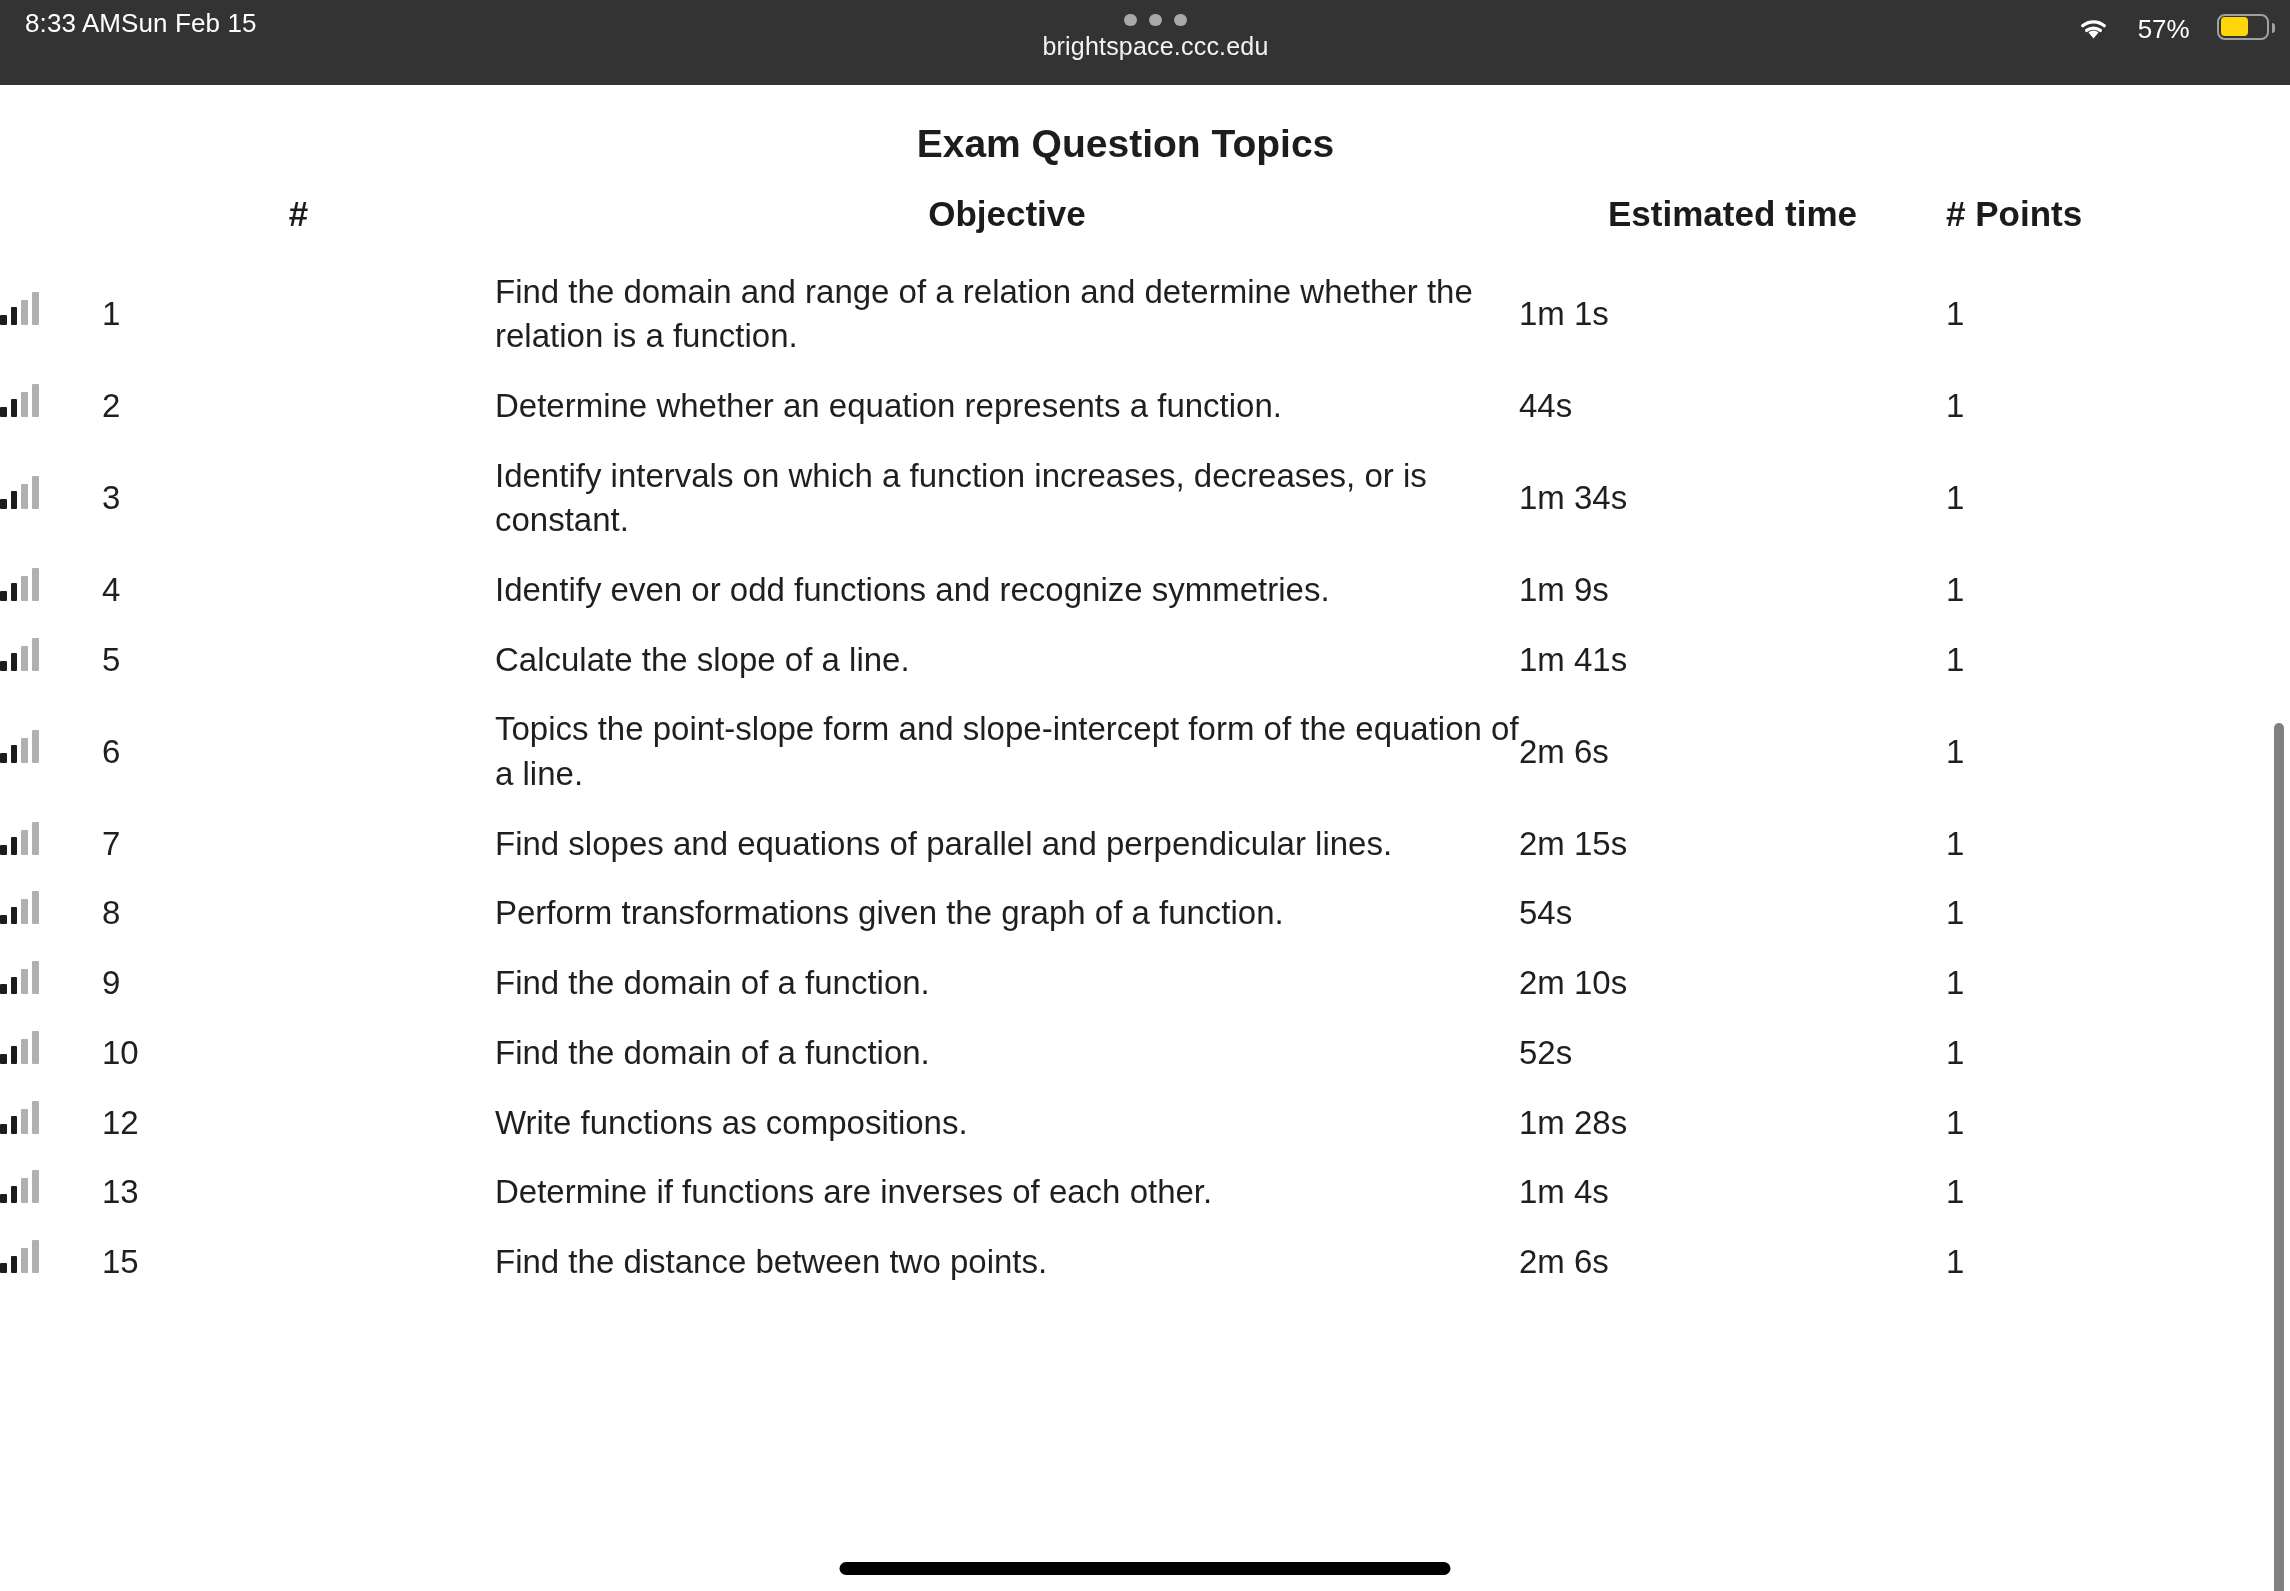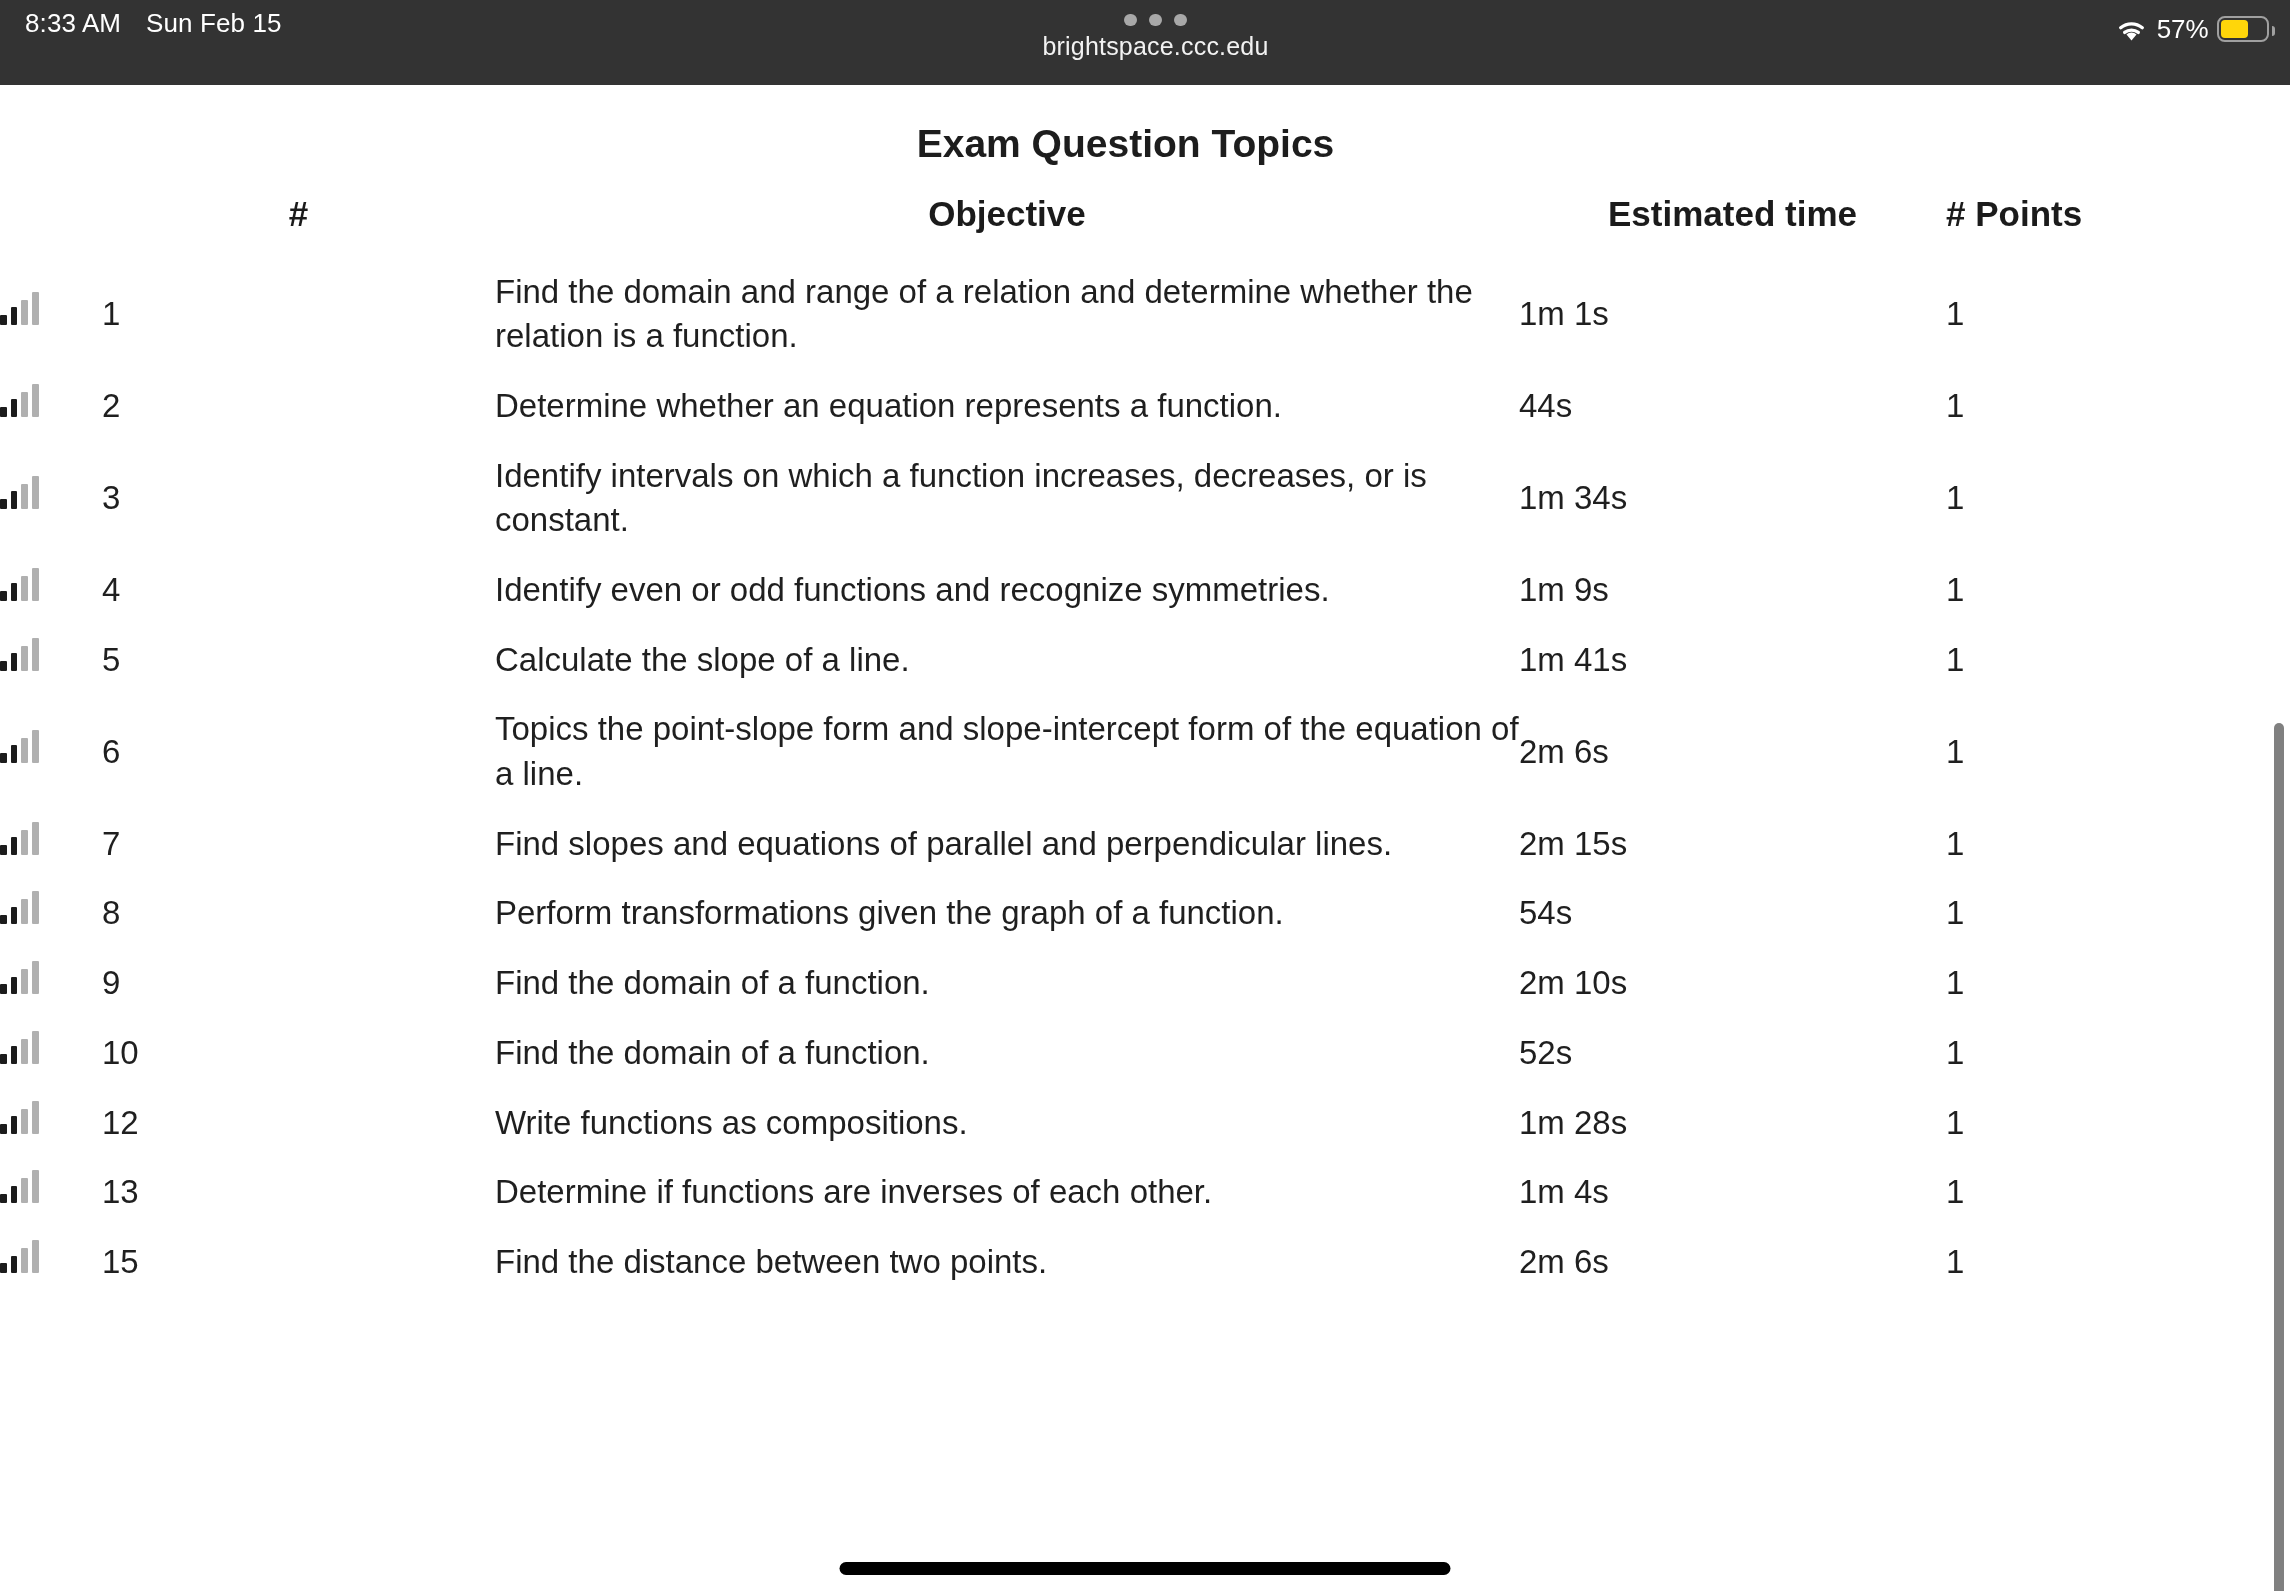--- a/index.html
+++ b/index.html
@@ -12,36 +12,36 @@
 
   
   #status-bar {
     position: absolute; top: 0; left: 0;
     width: 2290px; height: 85px;
     background: #333333;
     color: #ffffff;
   }
   #status-left {
     position: absolute; left: 25px; top: 7.8px;
-    display: flex; align-items: center; gap: 25px;
+    display: flex; align-items: center; 
     font-size: 26px; letter-spacing: 0.1px;
   }
   #status-center {
     position: absolute; left: 0; width: 2290px; top: 3.9px;
     display: flex; flex-direction: column; align-items: center; gap: 5.8px; padding-left: 21px;
   }
   #multitask-dots { display: flex; gap: 12.6px; margin-top: 9.7px; }
   #multitask-dots i {
     display: block; width: 12.6px; height: 12.6px; border-radius: 50%;
     background: #a8a8a8;
   }
   #url-text { font-size: 25px; color: #f2f2f2; letter-spacing: 0.2px; }
   #status-right {
     position: absolute; right: 21.3px; top: 13.6px;
-    display: flex; align-items: center; gap: 8px;
+    display: flex; align-items: flex-start; gap: 27px;
     font-size: 26px;
   }
   .wifi-icon { display: block; }
   .battery-shell {
     position: relative; width: 52px; height: 26px;
     border: 2.9px solid #a0a0a0; border-radius: 7.8px;
   }
   .battery-shell::after {
     content: ""; position: absolute; right: -8.7px; top: 7.8px;
     width: 3.9px; height: 9.7px; border-radius: 0 2.9px 2.9px 0;

